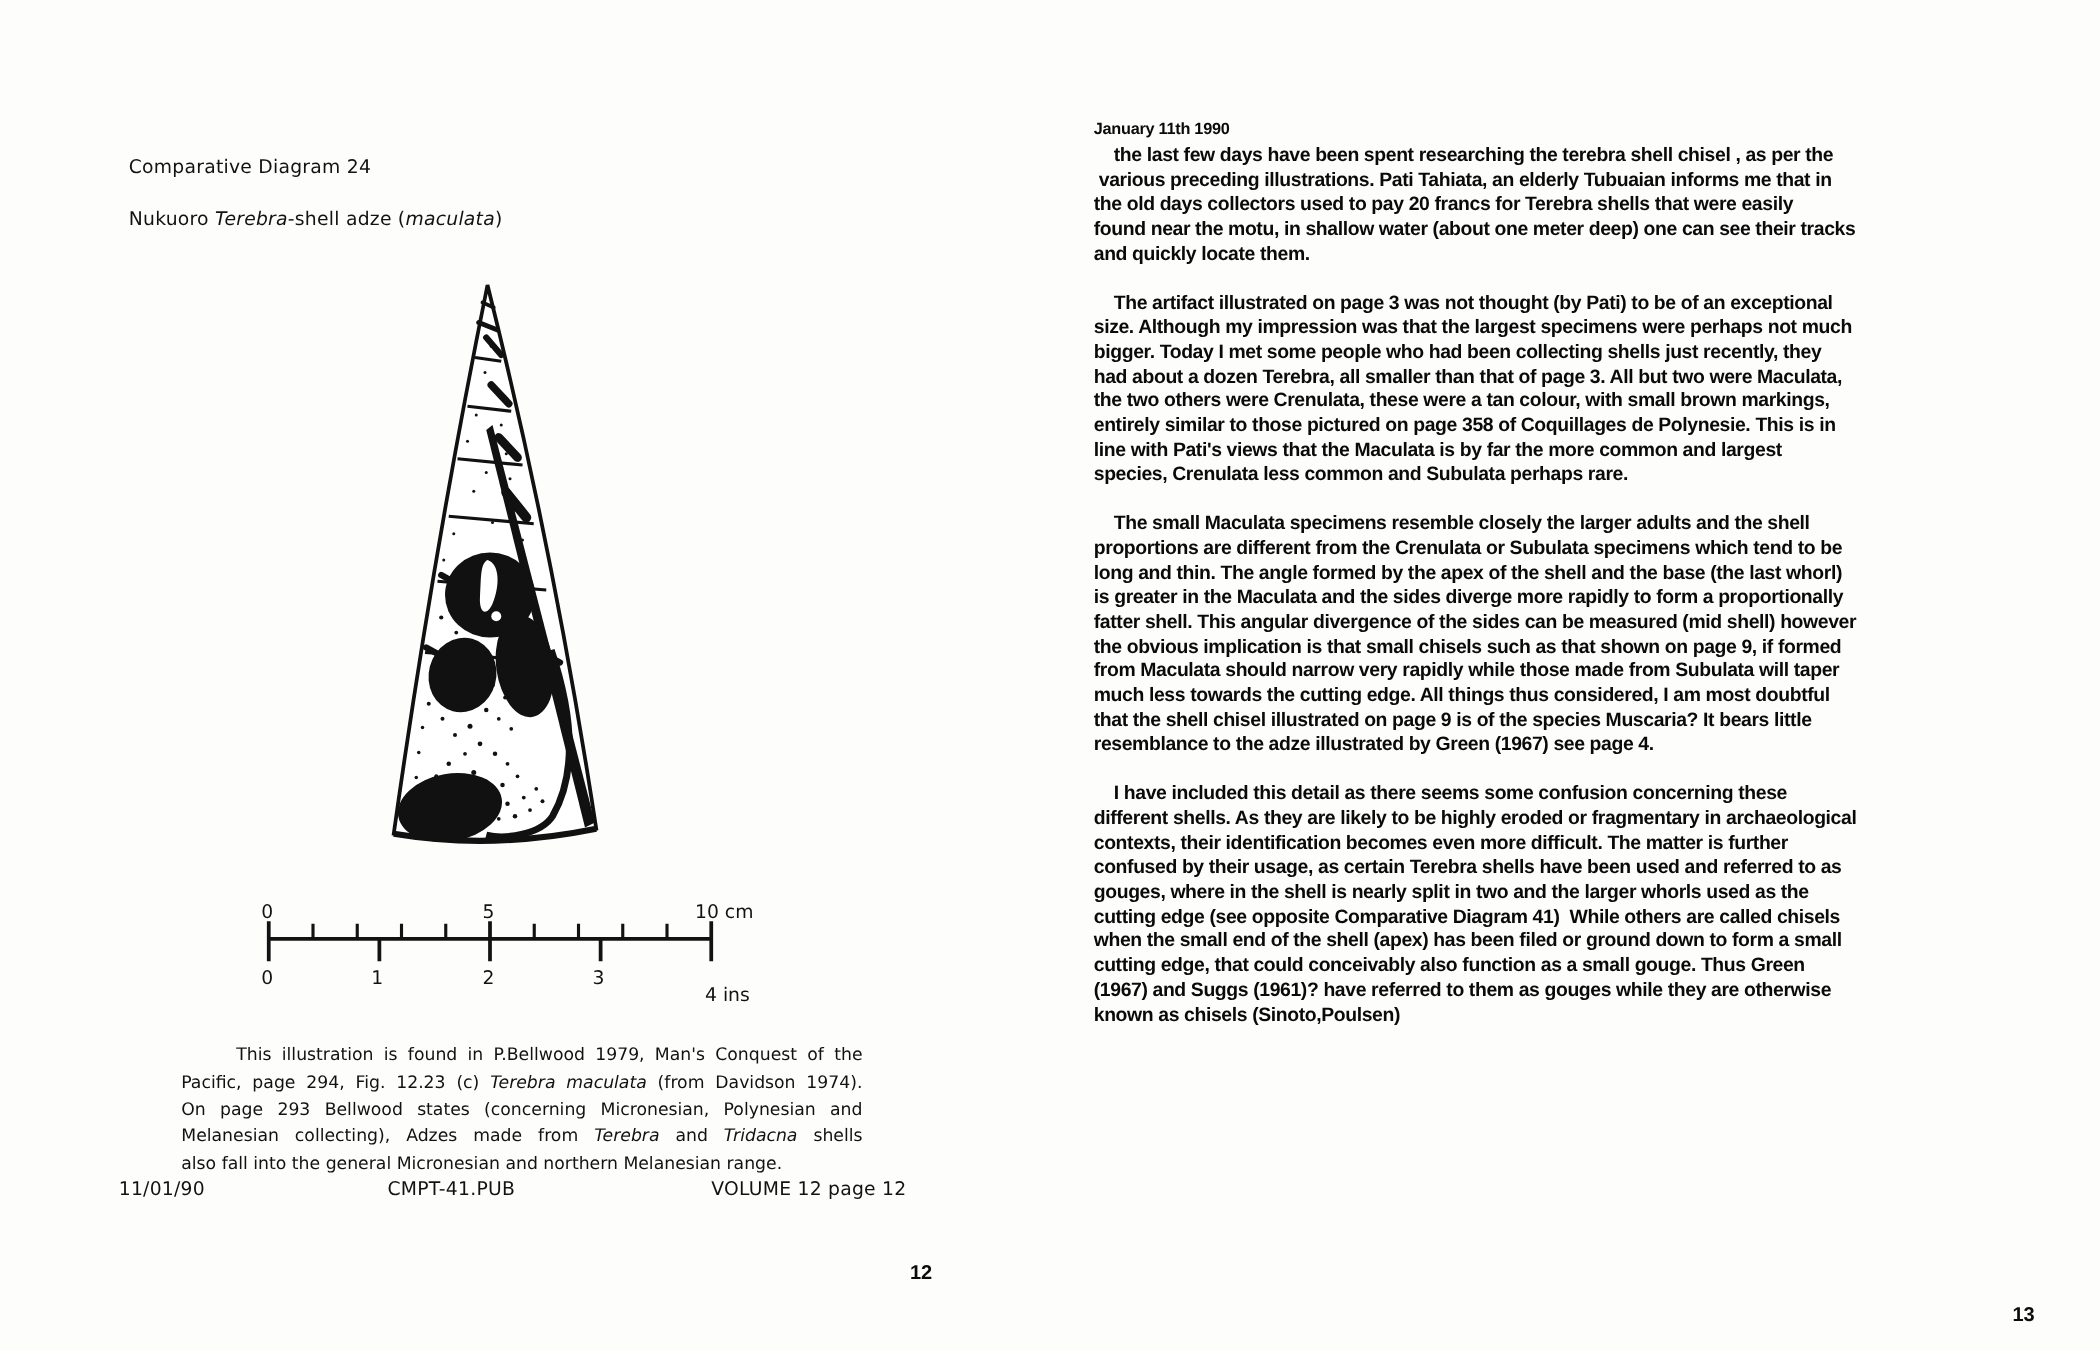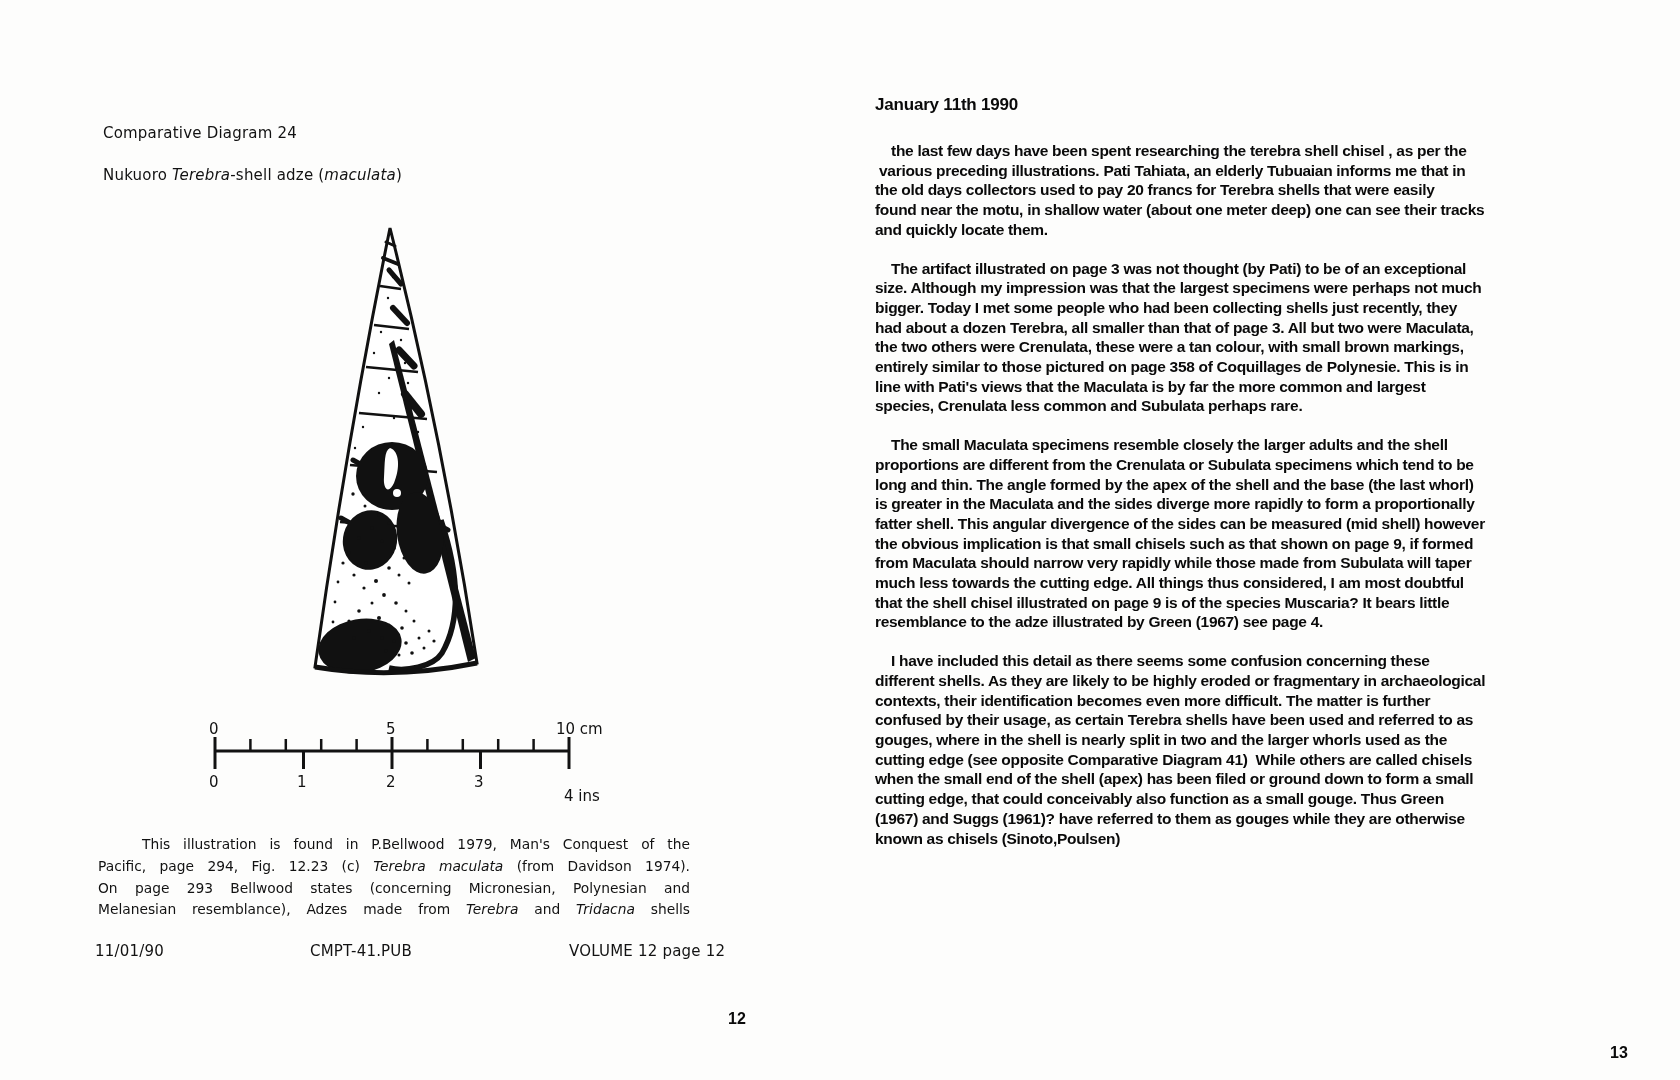--- a/index.html
+++ b/index.html
@@ -21,37 +21,37 @@
   .r-cm0 { left:19px; top:2px; }
   .r-cm5 { left:196px; top:2px; }
   .r-cm10 { left:366px; top:2px; }
   .r-in0 { left:19px; top:55px; }
   .r-in1 { left:107px; top:55px; }
   .r-in2 { left:196px; top:55px; }
   .r-in3 { left:284px; top:55px; }
   .r-in4 { left:374px; top:69px; }
 
   .caption { left:98px; top:834px; width:592px; font-size:13.8px; line-height:21.8px; color:#121212; }
-  .cap-line { text-align:justify; }
+  .cap-line { text-align:justify;margin-left:47px; }
   .cap-line.jl { text-align-last:justify; }
   .cap-line.first { text-indent:44px; }
 
   .f-date { left:95px; top:942px; }
   .f-file { left:290px; top:942px;margin-left:20px; }
   .f-vol  { left:569px; top:942px; }
 
   .pageno { font-family:"Liberation Sans",sans-serif; font-weight:700; font-size:16px; color:#0b0b0b; }
   .pn-left  { left:728px; top:1010px;text-align:center; }
   .pn-right { left:1610px; top:1044px; }
 
   
   .right-col { left:875px; top:95px; width:730px;
                font-family:"Liberation Sans",sans-serif; font-weight:700;
                font-size:15.5px; letter-spacing:-0.3px; color:#0a0a0a; }
-  .journal-heading { font-size:17px; letter-spacing:-0.2px; margin-bottom:26px; }
+  .journal-heading { font-size:13px; letter-spacing:-0.2px; margin-bottom:5px; }
   .para { white-space:pre; line-height:19.7px; margin-bottom:19px; }
 </style>
 </head>
 <body>
 
 <div class="spread">
 
   <section>
 
     <div class="abs lp-text diagram-title">Comparative Diagram 24</div>
@@ -182,21 +182,22 @@
       <span class="r-in1">1</span>
       <span class="r-in2">2</span>
       <span class="r-in3">3</span>
       <span class="r-in4">4 ins</span>
     </div>
 
     <div class="abs caption">
       <div class="cap-line jl first"><span>This illustration is found in P.Bellwood 1979, Man's Conquest of the</span></div>
       <div class="cap-line jl"><span>Pacific, page 294, Fig. 12.23 (c) </span><span class="it">Terebra maculata</span><span>  (from Davidson 1974).</span></div>
       <div class="cap-line jl"><span>On page 293 Bellwood states (concerning Micronesian, Polynesian and</span></div>
-      <div class="cap-line jl"><span>Melanesian resemblance), Adzes made from </span><span class="it">Terebra</span><span> and </span><span class="it">Tridacna</span><span> shells</span></div>
+      <div class="cap-line jl"><span>Melanesian collecting), Adzes made from </span><span class="it">Terebra</span><span> and </span><span class="it">Tridacna</span><span> shells</span></div>
+      <div class="cap-line"><span>also fall into the general Micronesian and northern Melanesian range.</span></div>
     </div>
 
     <span class="abs lp-text f-date">11/01/90</span>
     <span class="abs lp-text f-file">CMPT-41.PUB</span>
     <span class="abs lp-text f-vol">VOLUME 12 page 12</span>
 
     <span class="abs pageno pn-left">12</span>
   </section>
 
   <section class="abs right-col">

